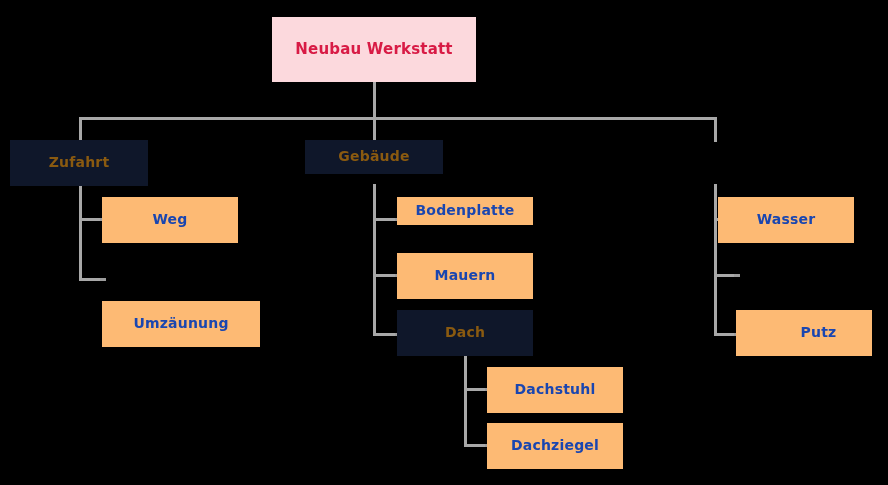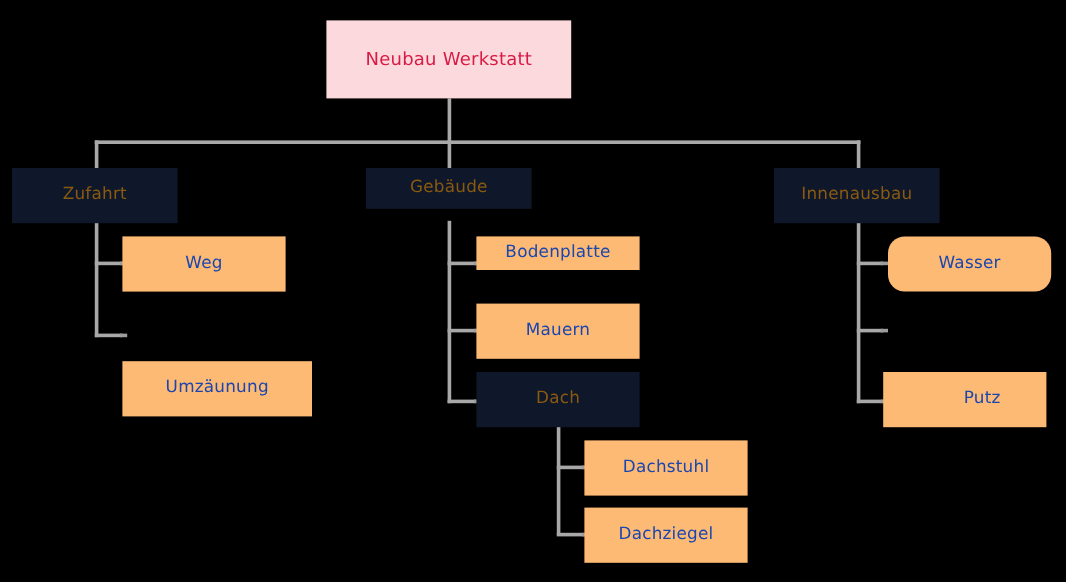--- a/index.html
+++ b/index.html
@@ -17,21 +17,21 @@
     font-family: "DejaVu Sans", "Liberation Sans", sans-serif;
   }
   .node {
     position: absolute;
     box-sizing: border-box;
     display: flex;
     align-items: center;
     justify-content: center;
     text-align: left;
     font-size: 14px;
-    font-weight: 400;
+    font-weight: 700;
     letter-spacing: 0.2px;
     line-height: 1.1;
     white-space: nowrap;
     z-index: 3;
   }
   .node-root {
     background: #fcd9dd;
     color: #d81b45;
   }
   .node-branch {
@@ -101,23 +101,20 @@
   </div>
 
   <div class="node node-branch" style="left:10px; top:140px; width:138px; height:46px;">
     <span>Zufahrt</span>
   </div>
 
   <div class="node node-branch" style="left:305px; top:140px; width:138px; height:34px;">
     <span>Gebäude</span>
   </div>
 
-  <div class="node node-branch" style="left:645px; top:140px; width:138px; height:46px;">
-    <span>Innenausbau</span>
-  </div>
 
   <div class="node node-leaf" style="left:102px; top:197px; width:136px; height:46px;">
     <span>Weg</span>
   </div>
 
   <div class="node node-leaf" style="left:102px; top:253px; width:158px; height:46px;margin-top:48px;">
     <span>Umzäunung</span>
   </div>
 
   <div class="node node-leaf" style="left:397px; top:197px; width:136px; height:28px;">
@@ -133,21 +130,21 @@
   </div>
 
   <div class="node node-leaf" style="left:487px; top:367px; width:136px; height:46px;">
     <span>Dachstuhl</span>
   </div>
 
   <div class="node node-leaf" style="left:487px; top:423px; width:136px; height:46px;">
     <span>Dachziegel</span>
   </div>
 
-  <div class="node node-leaf" style="left:740px; top:197px; width:136px; height:46px;border-radius:14px;">
+  <div class="node node-leaf" style="left:718px; top:197px; width:136px; height:46px;">
     <span>Wasser</span>
   </div>
 
 
   <div class="node node-leaf" style="left:736px; top:310px; width:136px; height:46px;padding-left:29px;">
     <span>Putz</span>
   </div>
 
 </div>
 

